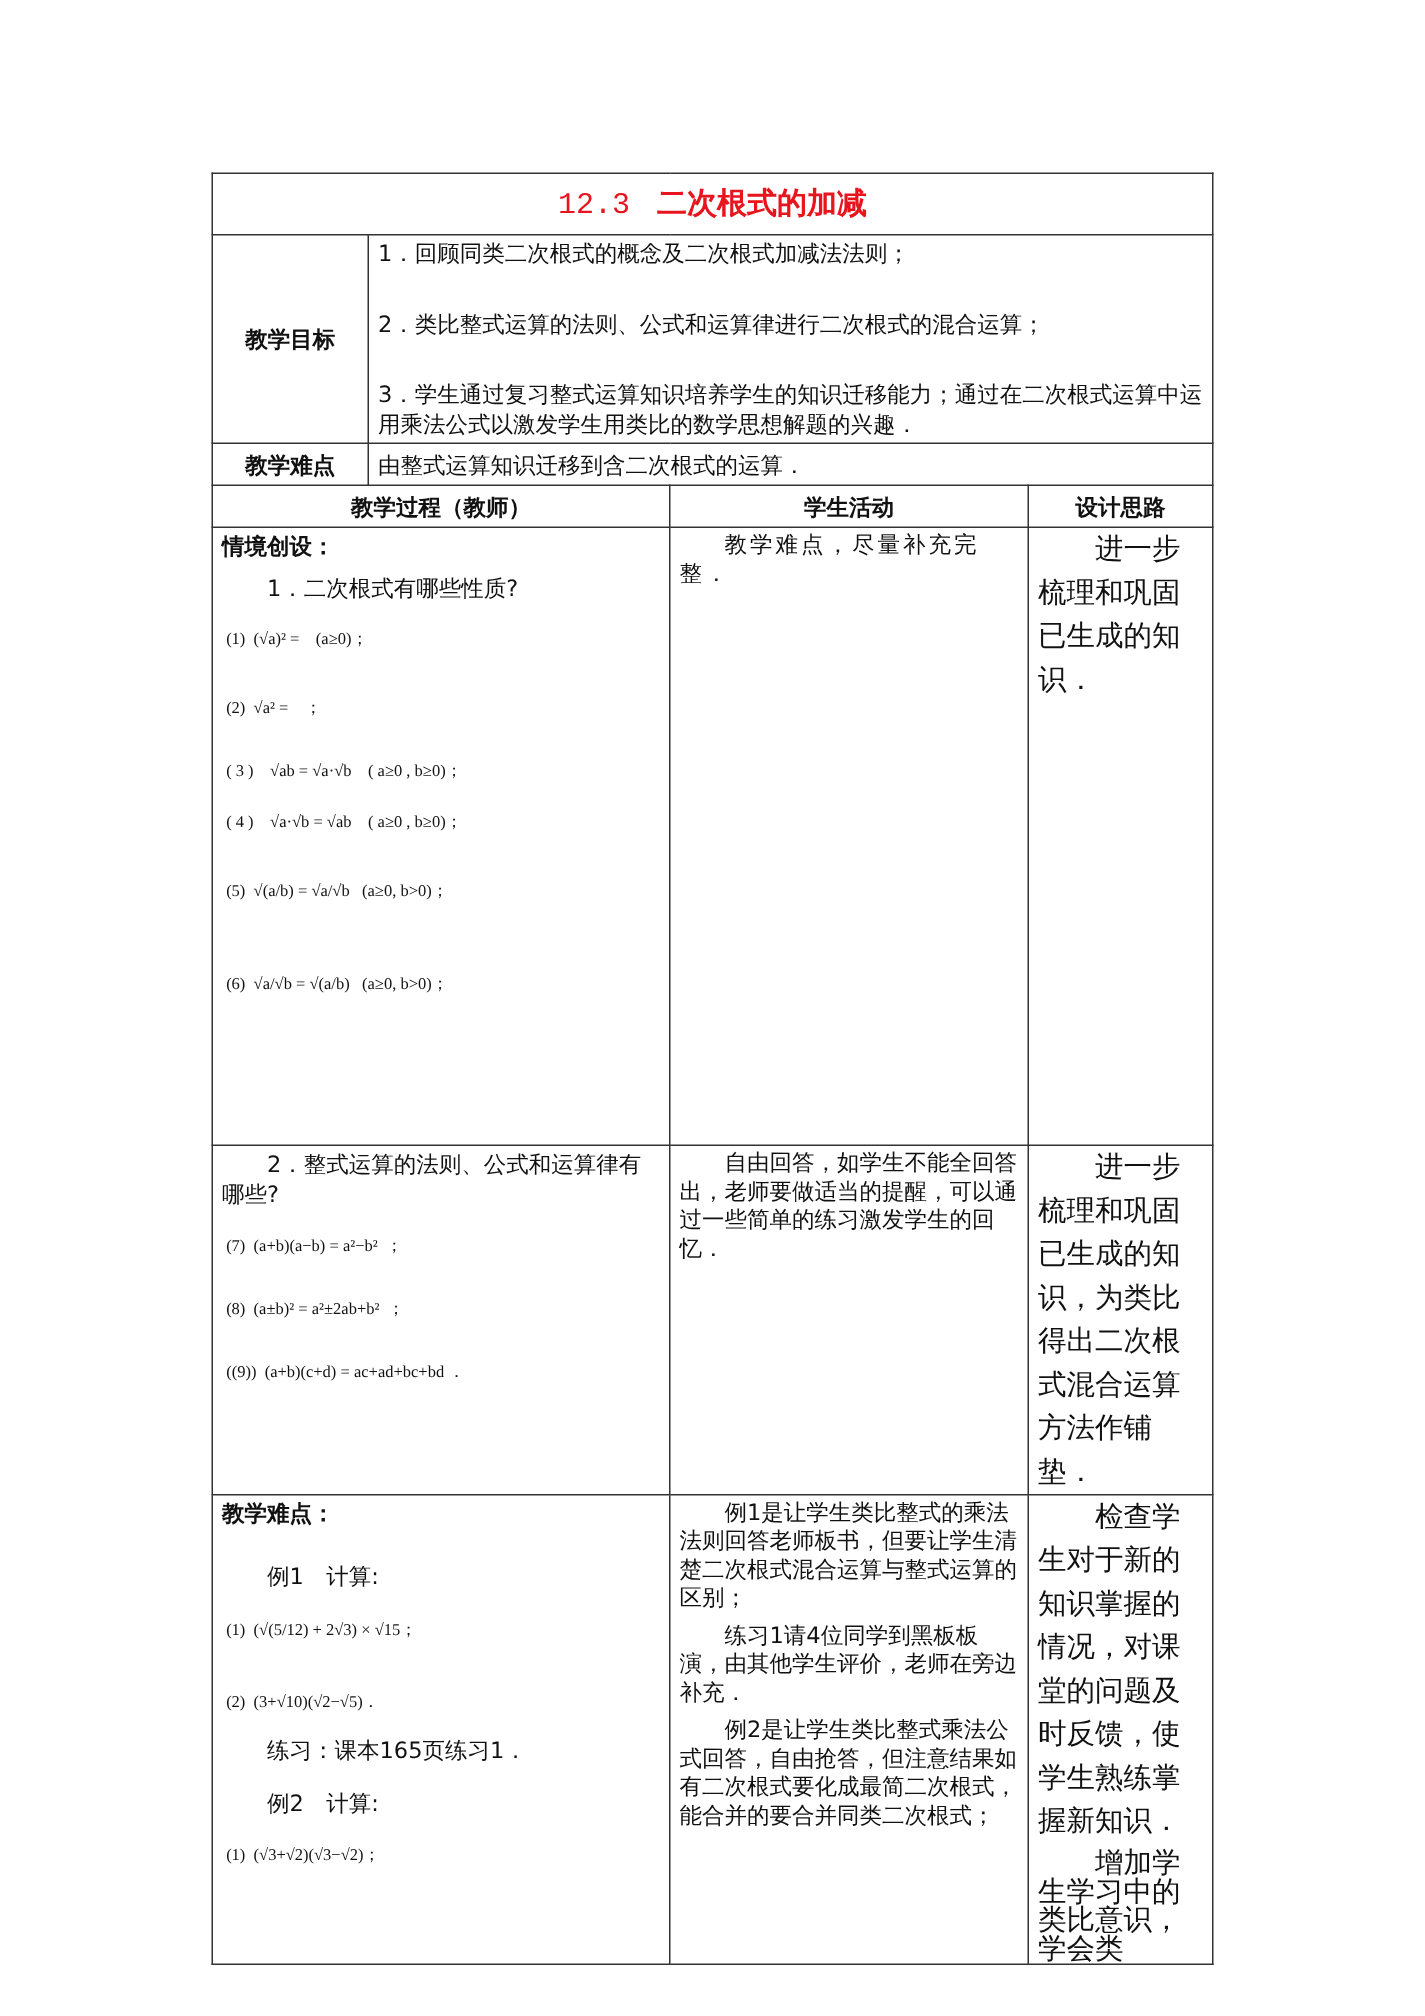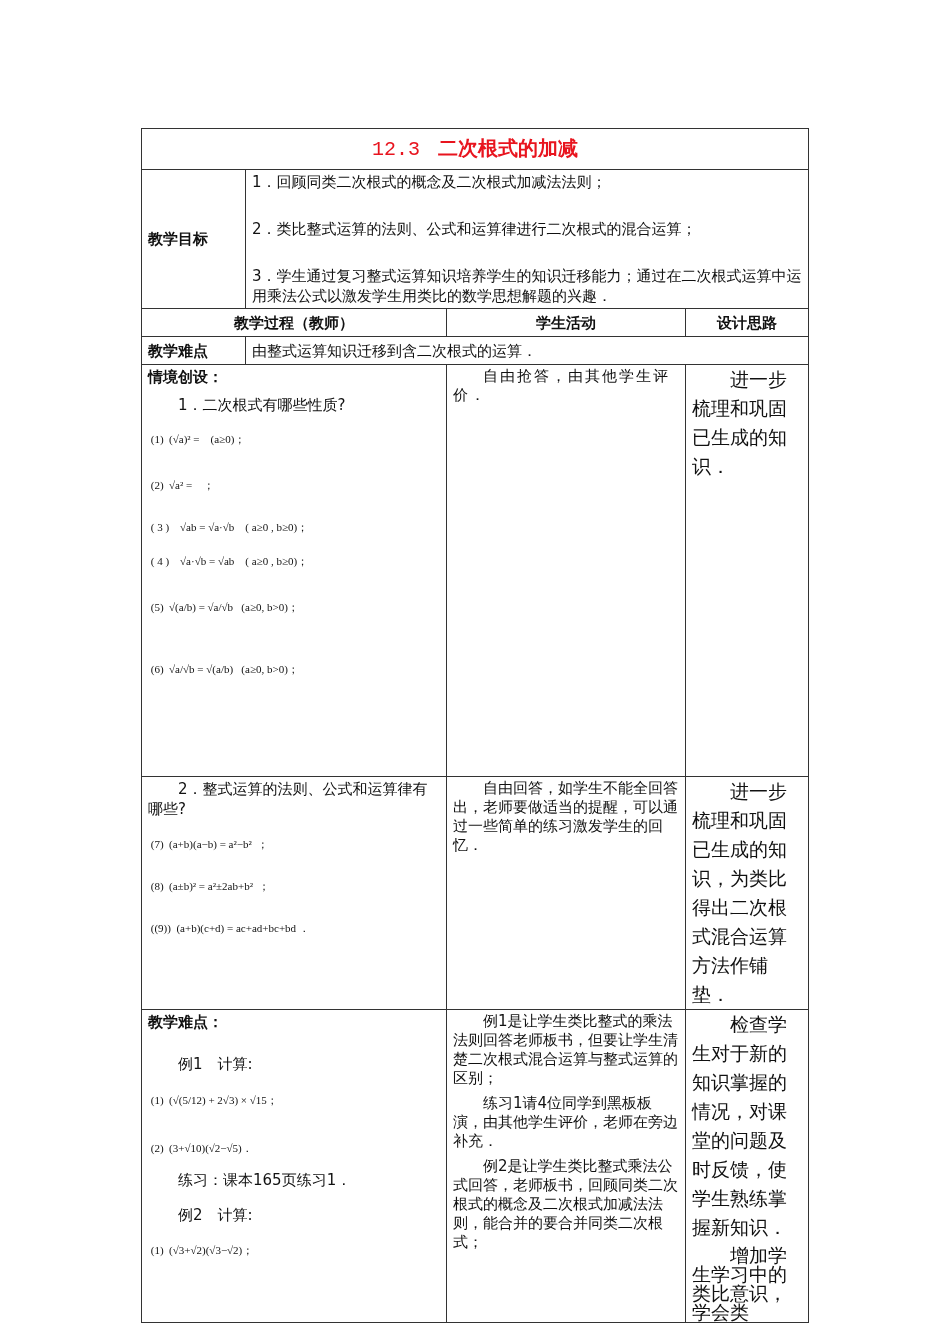--- a/index.html
+++ b/index.html
@@ -1,24 +1,24 @@
 <!DOCTYPE html>
 <html><head>
 <meta charset="utf-8">
 <style>
   html, body { margin: 0; padding: 0; background: #ffffff; }
   body { width: 950px; height: 1344px; position: relative; overflow: hidden;
          font-family: "DejaVu Sans", "Liberation Sans", sans-serif; color: #111; }
-  .page { position: absolute; left: 141px; top: 128px; width: 667px; }
+  .page { position: absolute; left: 141px; top: 115px; width: 667px; }
   table { border-collapse: collapse; width: 667px; table-layout: fixed; }
   td { border: 1px solid #333; vertical-align: top; padding: 0 6px; font-size: 15px; line-height: 20px; }
   .title-cell { height: 40px; text-align: center; vertical-align: middle; padding: 0; }
   .title { color: #e8141e; font-weight: bold; font-size: 20px; }
   .title .num { font-family: "Liberation Mono", "DejaVu Sans Mono", monospace; font-weight: normal; margin-right: 18px; }
-  .label { font-weight: bold; text-align: left; vertical-align: middle; font-size: 15px; }
+  .label { font-weight: bold; text-align: center; vertical-align: middle; font-size: 15px; }
   .goal { margin: 0; padding: 2px 0; line-height: 20px; }
   .goal + .goal { margin-top: 23px; }
   .hdr { font-weight: bold; text-align: center; vertical-align: middle; height: 27px; }
   .sect-title { font-weight: bold; margin-top: 2px; }
   .indent { text-indent: 2em; }
   .math { font-family: "Liberation Serif", "DejaVu Serif", serif; font-size: 11px; }
   .line { margin: 0; white-space: nowrap; }
   .stu p, .design p { margin: 0; }
   .stu { line-height: 19px; font-size: 15px; }
   .design { line-height: 29px; font-size: 19px; }
@@ -44,27 +44,27 @@
   </tr>
   <tr>
     <td class="label" style="height:110px">教学目标</td>
     <td colspan="3" style="padding-top:0">
       <p class="goal">1．回顾同类二次根式的概念及二次根式加减法法则；</p>
       <p class="goal">2．类比整式运算的法则、公式和运算律进行二次根式的混合运算；</p>
       <p class="goal">3．学生通过复习整式运算知识培养学生的知识迁移能力；通过在二次根式运算中运用乘法公式以激发学生用类比的数学思想解题的兴趣．</p>
     </td>
   </tr>
   <tr>
+    <td class="label" style="height:27px">教学难点</td>
+    <td colspan="3" style="vertical-align:middle">由整式运算知识迁移到含二次根式的运算．</td>
+  </tr>
+  <tr>
     <td class="hdr" colspan="2">教学过程（教师）</td>
     <td class="hdr">学生活动</td>
     <td class="hdr">设计思路</td>
-  </tr>
-  <tr>
-    <td class="label" style="height:27px">教学难点</td>
-    <td colspan="3" style="vertical-align:middle">由整式运算知识迁移到含二次根式的运算．</td>
   </tr>
 
   <tr style="height:412px">
     <td colspan="2">
       <div class="sect-title">情境创设：</div>
       <p class="line indent" style="margin-top:8px">1．二次根式有哪些性质?</p>
       <div class="math">
         <p class="line" style="margin-top:14px">
           &nbsp;<span>(1)</span>&nbsp;
           <span>(√a)² =</span>&nbsp;&nbsp;&nbsp;
@@ -91,21 +91,21 @@
           <span>(a≥0, b&gt;0)；</span>
         </p>
         <p class="line" style="margin-top:42px">
           &nbsp;<span>(6)</span>&nbsp;
           <span>√a/√b = √(a/b)</span>&nbsp;&nbsp;
           <span>(a≥0, b&gt;0)；</span>
         </p>
       </div>
     </td>
     <td class="stu">
-      <p class="indent" style="margin-top:2px; letter-spacing:2px">自由抢答，由其他学生评价．</p>
+      <p class="indent" style="margin-top:2px; letter-spacing:2px">教学难点，尽量补充完整．</p>
     </td>
     <td class="design">
       <p class="indent">进一步梳理和巩固已生成的知识．</p>
     </td>
   </tr>
 
   <tr style="height:198px">
     <td colspan="2">
       <p class="indent" style="margin-top:2px">2．整式运算的法则、公式和运算律有哪些?</p>
       <div class="math">
@@ -153,21 +153,21 @@
       <div class="math">
         <p class="line" style="margin-top:14px">
           &nbsp;<span>(1)</span>&nbsp;
           <span>(√3+√2)(√3−√2)；</span>
         </p>
       </div>
     </td>
     <td class="stu">
       <p class="indent" style="margin-top:2px">例1是让学生类比整式的乘法法则回答老师板书，但要让学生清楚二次根式混合运算与整式运算的区别；</p>
       <p class="indent" style="margin-top:6px">练习1请4位同学到黑板板演，由其他学生评价，老师在旁边补充．</p>
-      <p class="indent" style="margin-top:6px">例2是让学生类比整式乘法公式回答，老师板书，回顾同类二次根式的概念及二次根式加减法法则，能合并的要合并同类二次根式；</p>
+      <p class="indent" style="margin-top:6px">例2是让学生类比整式乘法公式回答，自由抢答，但注意结果如有二次根式要化成最简二次根式，能合并的要合并同类二次根式；</p>
     </td>
     <td class="design">
       <p class="indent">检查学生对于新的知识掌握的情况，对课堂的问题及时反馈，使学生熟练掌握新知识．</p>
       <p class="indent" style="line-height:19px; margin-top:4px">增加学生学习中的类比意识，学会类</p>
     </td>
   </tr>
 </tbody>
     </table>
 </div>
 

